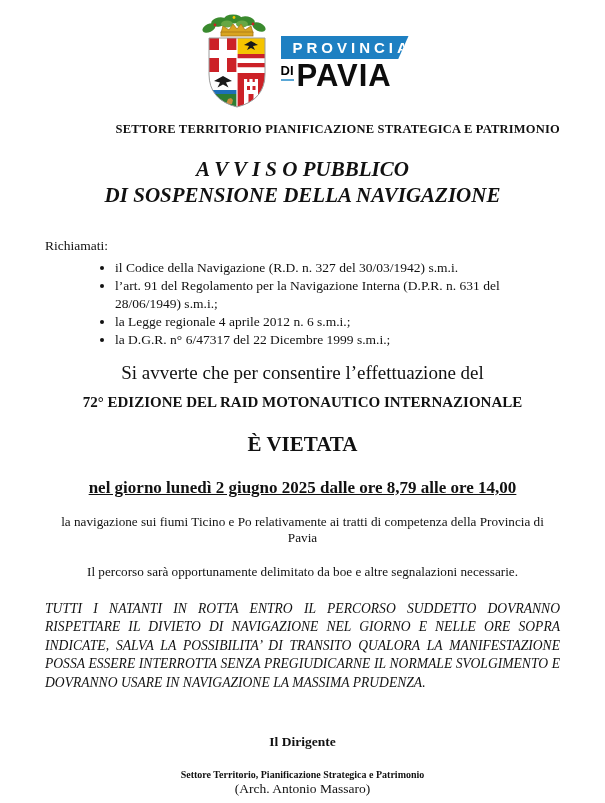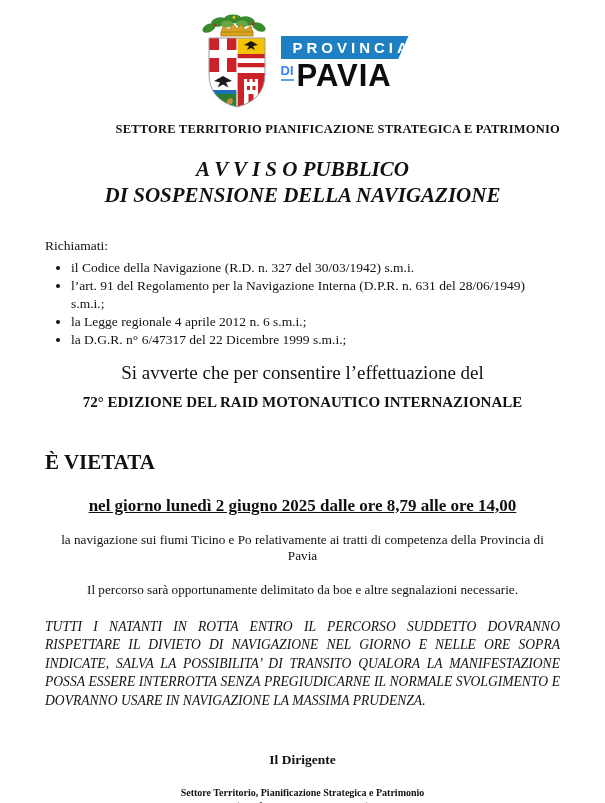--- a/index.html
+++ b/index.html
@@ -30,21 +30,21 @@
     letter-spacing: 4px;
     padding: 3px 10px 3px 12px;
     display: inline-block;
     clip-path: polygon(0 0, 100% 0, 92% 100%, 0 100%);
     width: 128px;
   }
   .name-row { display: flex; align-items: flex-start; margin-top: 1px; }
   .di {
     font-size: 13px;
     font-weight: 600;
-    color: #3b82f6;
+    color: #000000;
     border-bottom: 2px solid #5aa7d6;
     padding-bottom: 1px;
     margin: 3px 3px 0 0;
   }
   .pavia {
     font-size: 31px;
     font-weight: 600;
     letter-spacing: 1px;
     line-height: 1;
     color: #0d0d0d;
@@ -60,31 +60,32 @@
   .doc-title {
     margin-top: 20px;
     text-align: center;
     font-weight: bold;
     font-size: 21px;
     line-height: 1.22;
     font-style: italic;
   }
   .recitals-label { margin-top: 30px; font-size: 13.5px; }
   ul.recitals { margin: 5px 0 0 26px; }
-  ul.recitals li { font-size: 13.5px; line-height: 18px; }
+  ul.recitals li { font-size: 13.5px; line-height: 18px; margin-left: 44px; }
   .intro { margin-top: 13px; text-align: center; font-size: 19px; }
   .event {
     margin-top: 9px;
     text-align: center;
     font-weight: bold;
     font-size: 15px;
     line-height: 1.25;
   }
   .prohibition {
-    margin-top: 38px;
+    margin-top: 20px;
+    text-align: center;
     font-weight: bold;
     font-size: 21px;
   }
   .date-line {
     margin-top: 21px;
     text-align: center;
     font-weight: bold;
     font-size: 17px;
     text-decoration: underline;
   }

